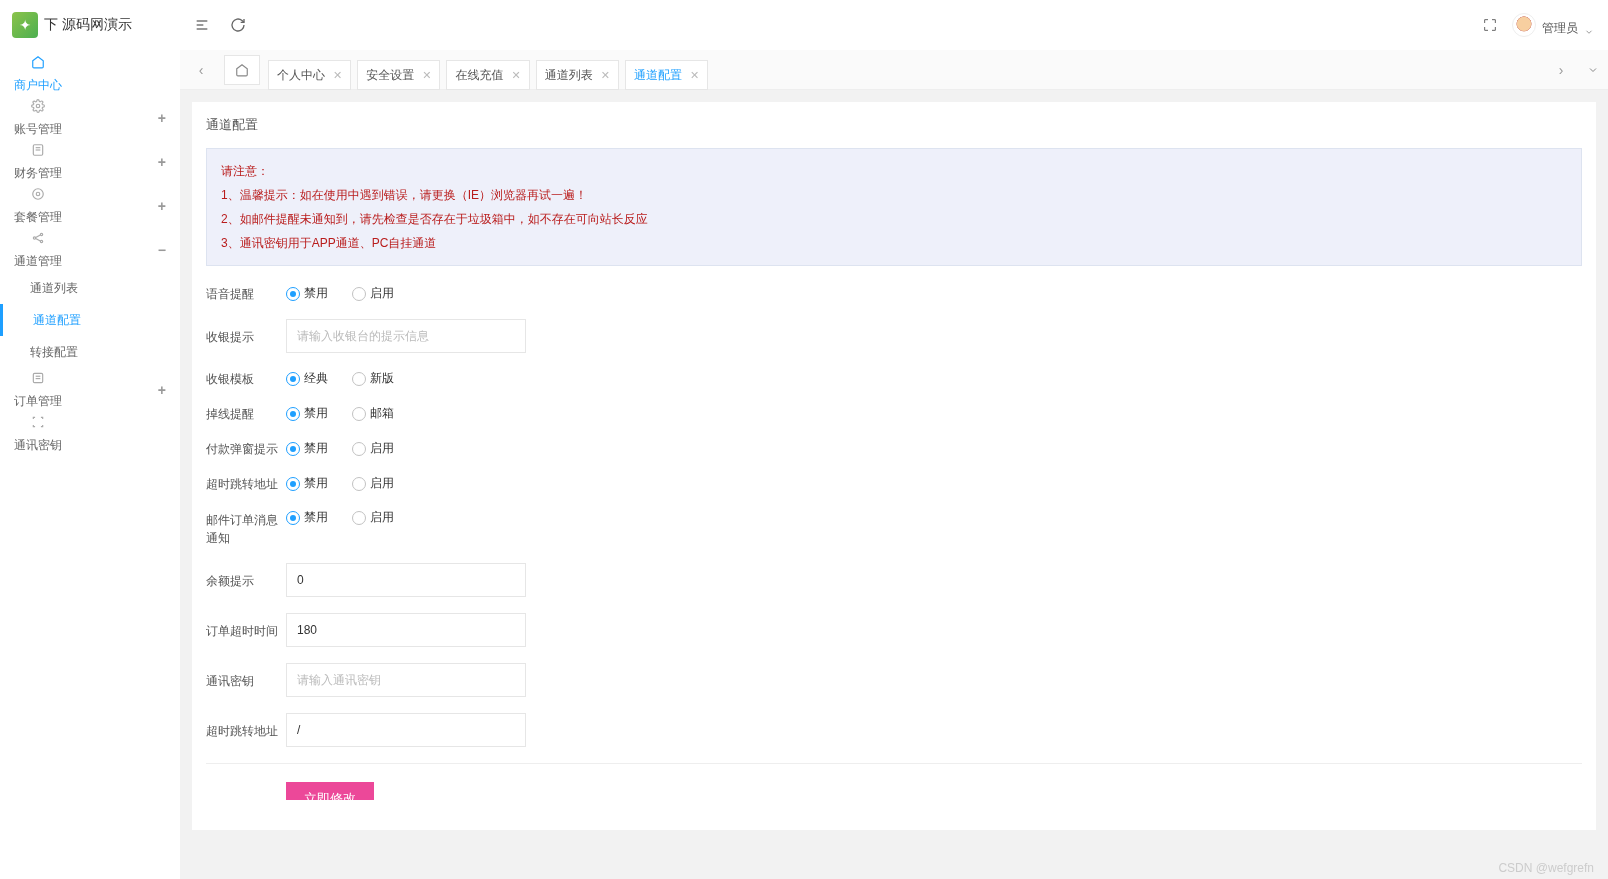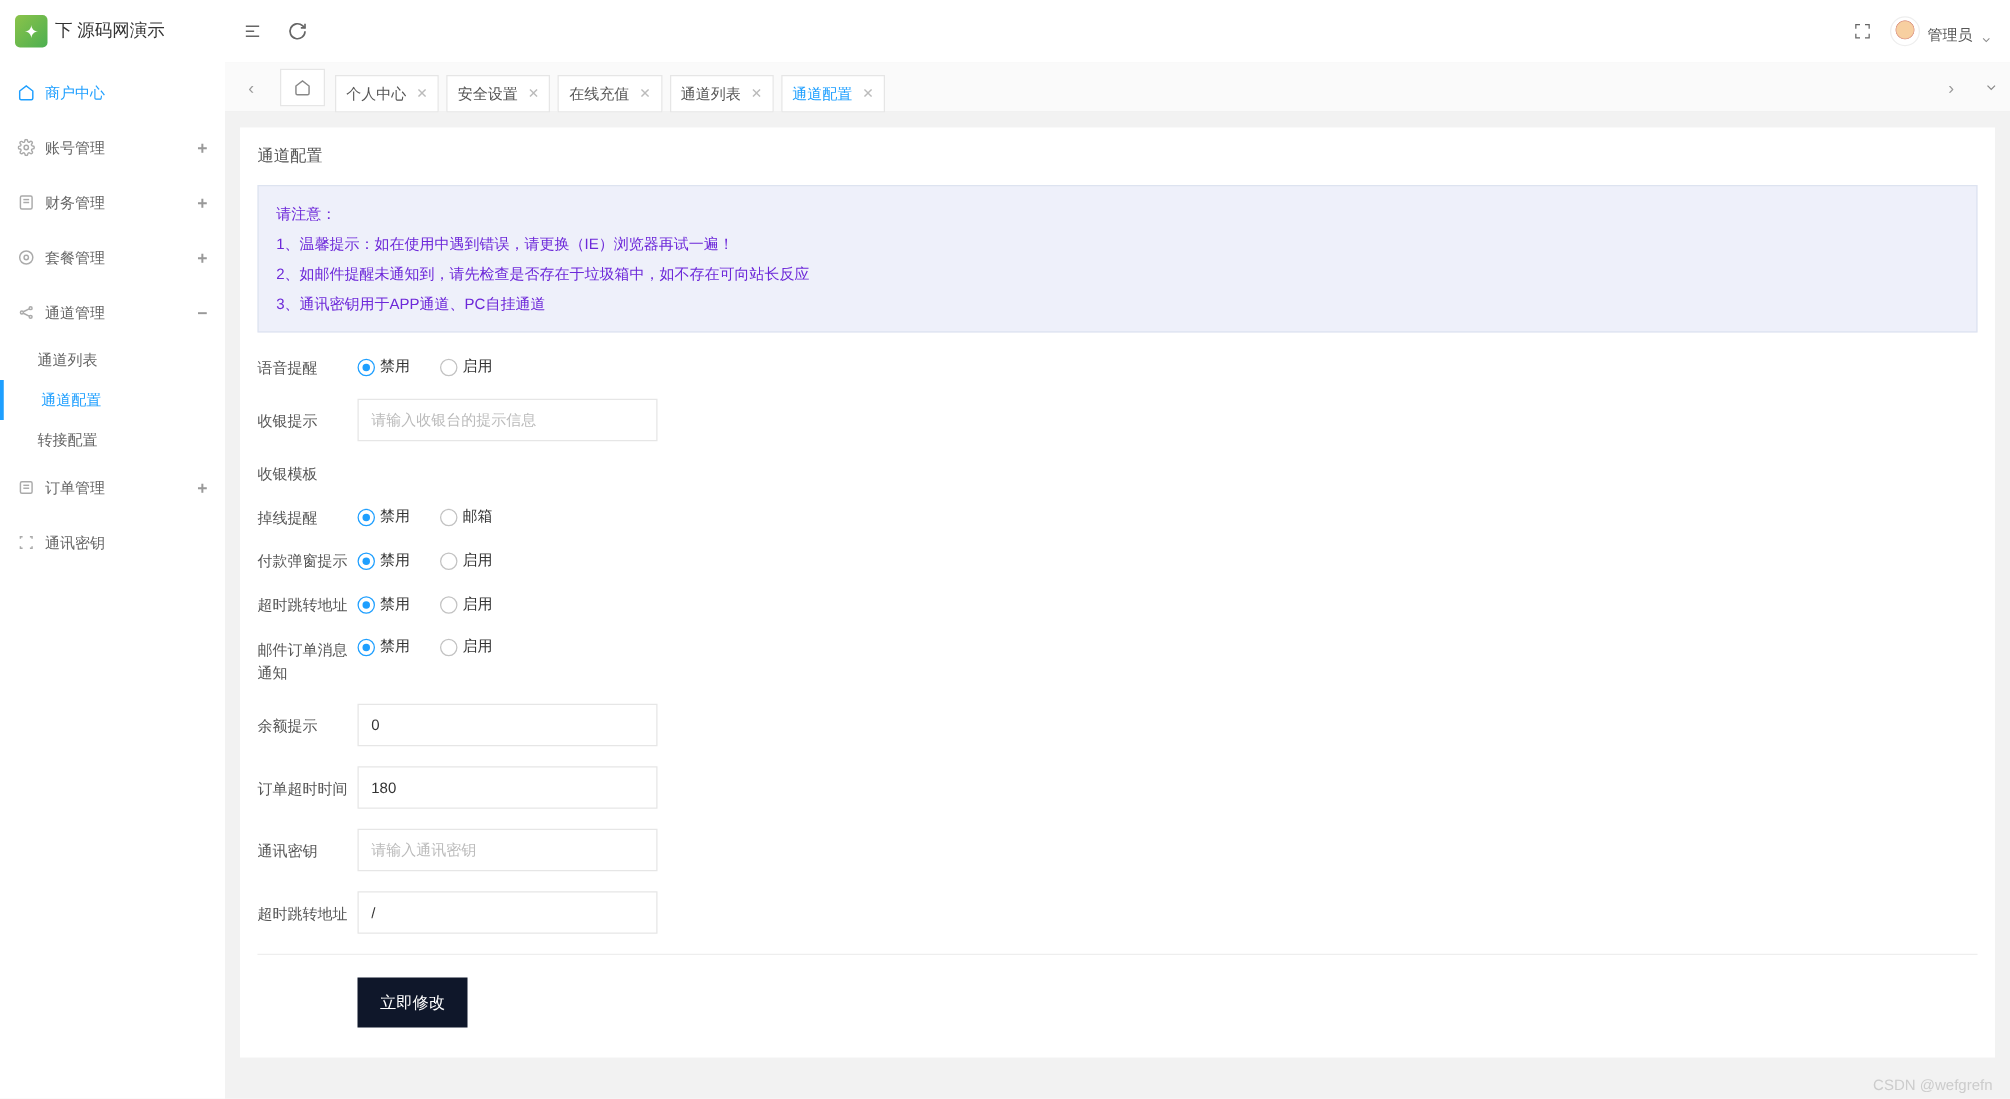--- a/index.html
+++ b/index.html
@@ -11,21 +11,21 @@
     .main { flex: 1; display: flex; flex-direction: column; background: #f2f2f2; overflow: hidden;}
     
     
     .logo { height: 50px; display: flex; align-items: center; padding: 0 12px; gap: 6px; }
     .logo-icon { width: 26px; height: 26px; background: linear-gradient(135deg,#8bc34a,#4caf50); border-radius: 4px; display:flex; align-items:center; justify-content:center; color:#fff; font-size:14px;}
     .logo-text { font-size: 14px; color: #333; }
     
     
     .menu { padding-top: 2px; }
     .menu-item { display: flex; align-items: center; justify-content: space-between; padding: 0 14px; height: 44px; cursor: pointer; color: #666; }
-    .menu-item .left { display: flex; align-items: center; gap: 8px; }
+    .menu-item .left { display: flex; align-items: center; gap: 8px; flex-direction: column; }
     .menu-item.active { color: #1E9FFF; }
     .menu-item .iconw { width: 14px; height: 14px; opacity: 0.55; }
     .menu-item.active .iconw { opacity: 1; }
     .submenu { }
     .sub-item { height: 32px; line-height: 32px; padding-left: 30px; cursor: pointer; color: #666; }
     .sub-item.active { background: #fff; border-left: 3px solid #1E9FFF; color: #1E9FFF; }
     .expand { font-size: 14px; color: #999; font-weight:bold;}
     
     
     .header { height: 50px; background: #fff; display: flex; align-items: center; justify-content: space-between; padding: 0 14px; }
@@ -43,35 +43,35 @@
     .tab.active { color: #1E9FFF; }
     .tab .close { color: #bbb; font-size: 11px; cursor: pointer; }
     .tabs-spacer { flex: 1; }
     
     
     .content { padding: 12px; flex:1; }
     .panel { background: #fff; padding: 14px 14px 24px 14px; }
     .panel-title { font-size: 13px; color: #555; margin-bottom: 14px; }
     
     .notice { background: #eef0fa; border: 1px solid #dde3f0; padding: 10px 14px; margin-bottom: 18px; font-size: 12px; line-height: 2; }
-    .notice-line { color: #6d28d9; }
+    .notice-line { color: #b91c1c; }
     
     .form-row { display: flex; align-items: center; margin-bottom: 16px; }
     .form-row.tall { min-height:36px; align-items:flex-start; }
     .form-label { width: 80px; text-align: left; color: #555; font-size:12px; padding-top:2px;}
     .form-control { flex: 1; display: flex; align-items: center; gap: 24px; }
     .radio { display: flex; align-items: center; gap: 4px; font-size: 12px; color: #333; cursor:pointer;font-family:Liberation Mono, monospace;}
     .r-dot { width: 14px; height: 14px; border: 1px solid #1E9FFF; border-radius: 50%; display: flex; align-items: center; justify-content: center; }
     .r-dot.off { border-color: #c2c2c2; }
     .r-dot .inner { width: 6px; height: 6px; border-radius: 50%; background: #1E9FFF; }
     .input { width: 240px; height: 34px; border: 1px solid #e6e6e6; padding: 0 10px; font-size: 12px; color: #333; outline:none;}
     .input::placeholder { color: #bbb; }
     
     .divider { border-top: 1px solid #eee; margin: 6px 0 18px 0; }
-    .btn { display:inline-block; background: #0f172a; color: #fff; border: none; height: 40px; line-height: 34px; padding: 0 18px; font-size: 13px; cursor: pointer; }
+    .btn { display:inline-block; background: #ec4899; color: #fff; border: none; height: 18px; line-height: 34px; padding: 0 18px; font-size: 13px; cursor: pointer; }
     
     .watermark { position: fixed; bottom: 4px; right: 14px; color: #ccc; font-size: 12px; }
     
     svg { display:block; }
   </style>
 </head>
 <body>
 
 <div class="app">
 
@@ -261,20 +261,32 @@
 
         <div class="form-row">
           <div class="form-label">收银提示</div>
           <div class="form-control">
               <input class="input" placeholder="请输入收银台的提示信息" style="">
             </div>
         </div>
 
         <div class="form-row">
           <div class="form-label">收银模板</div>
+          <div class="form-control">
+            <div class="radio">
+                <span class="r-dot">
+                  <span class="inner"></span>
+                </span>
+                <span>经典</span>
+              </div>
+            <div class="radio">
+                <span class="r-dot off"></span>
+                <span>新版</span>
+              </div>
+          </div>
         </div>
 
         <div class="form-row">
           <div class="form-label">掉线提醒</div>
           <div class="form-control">
             <div class="radio">
                 <span class="r-dot">
                   <span class="inner"></span>
                 </span>
                 <span>禁用</span>

